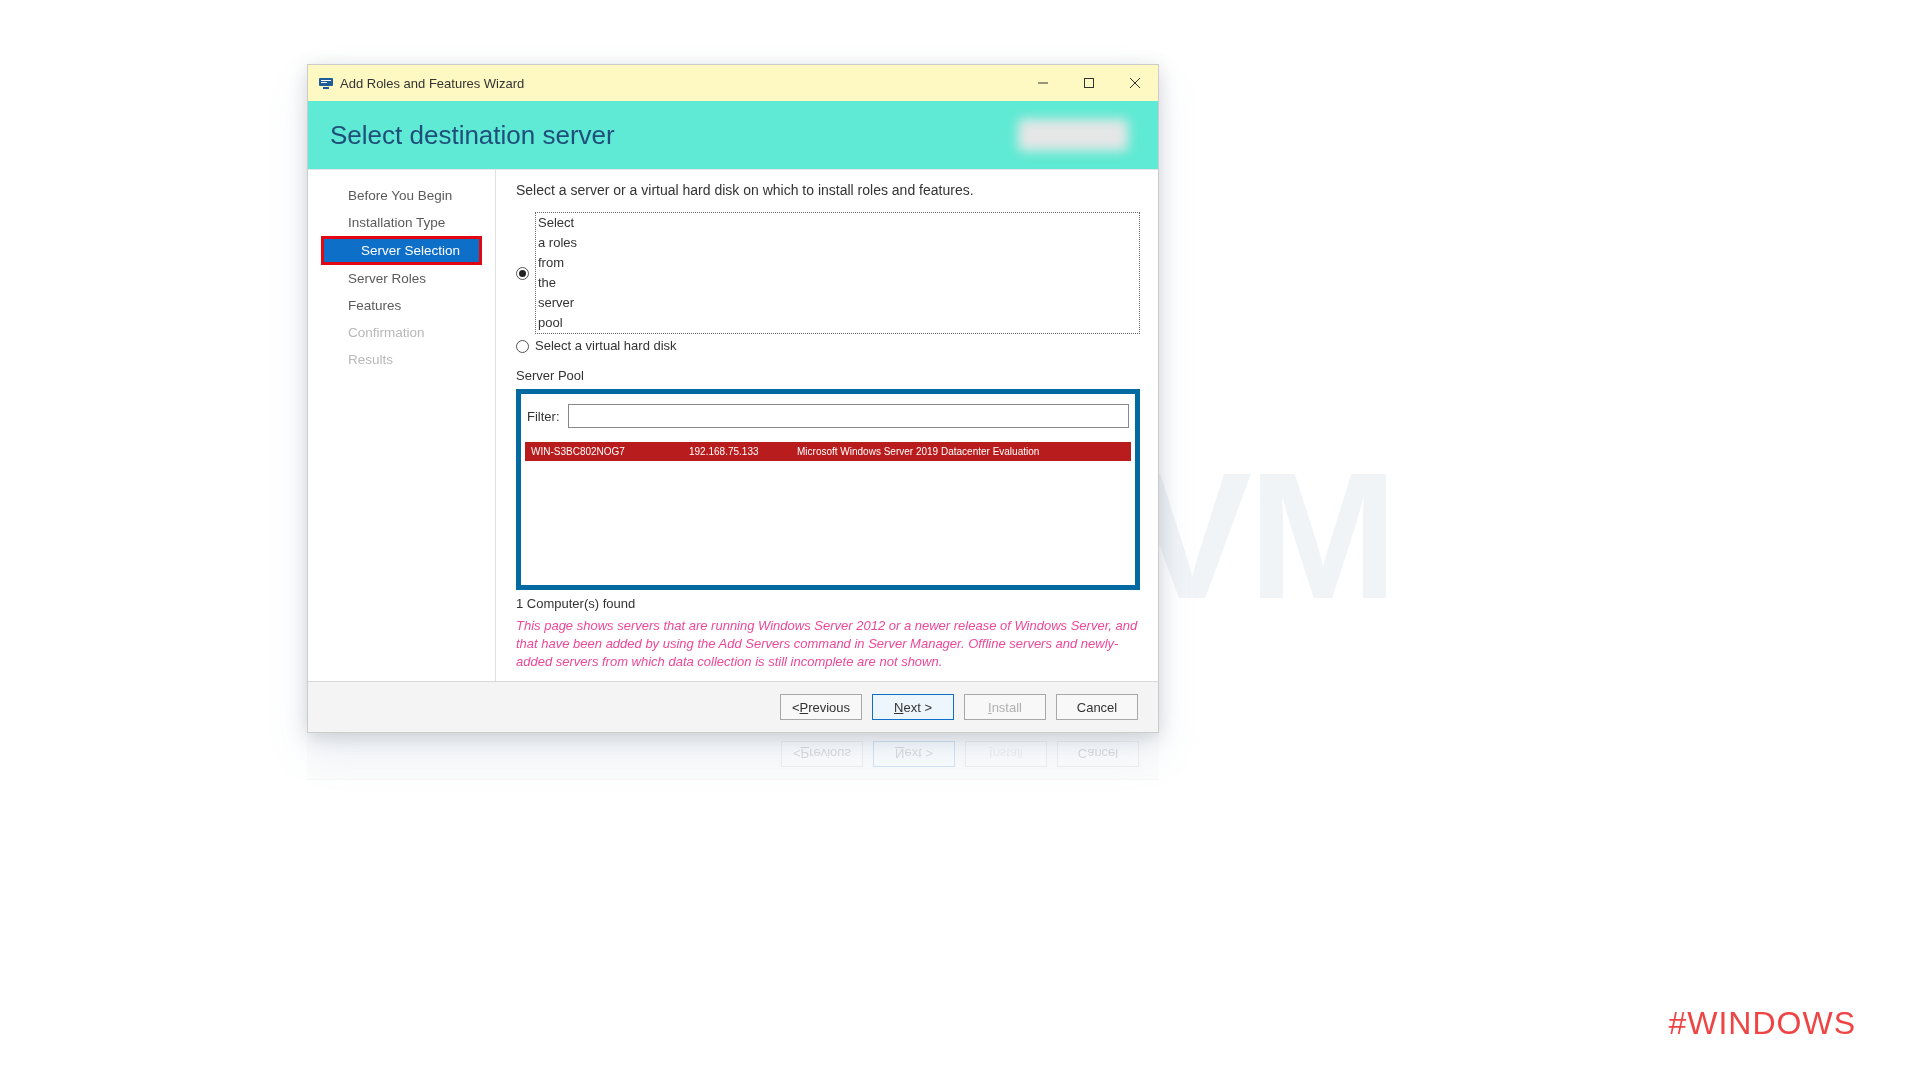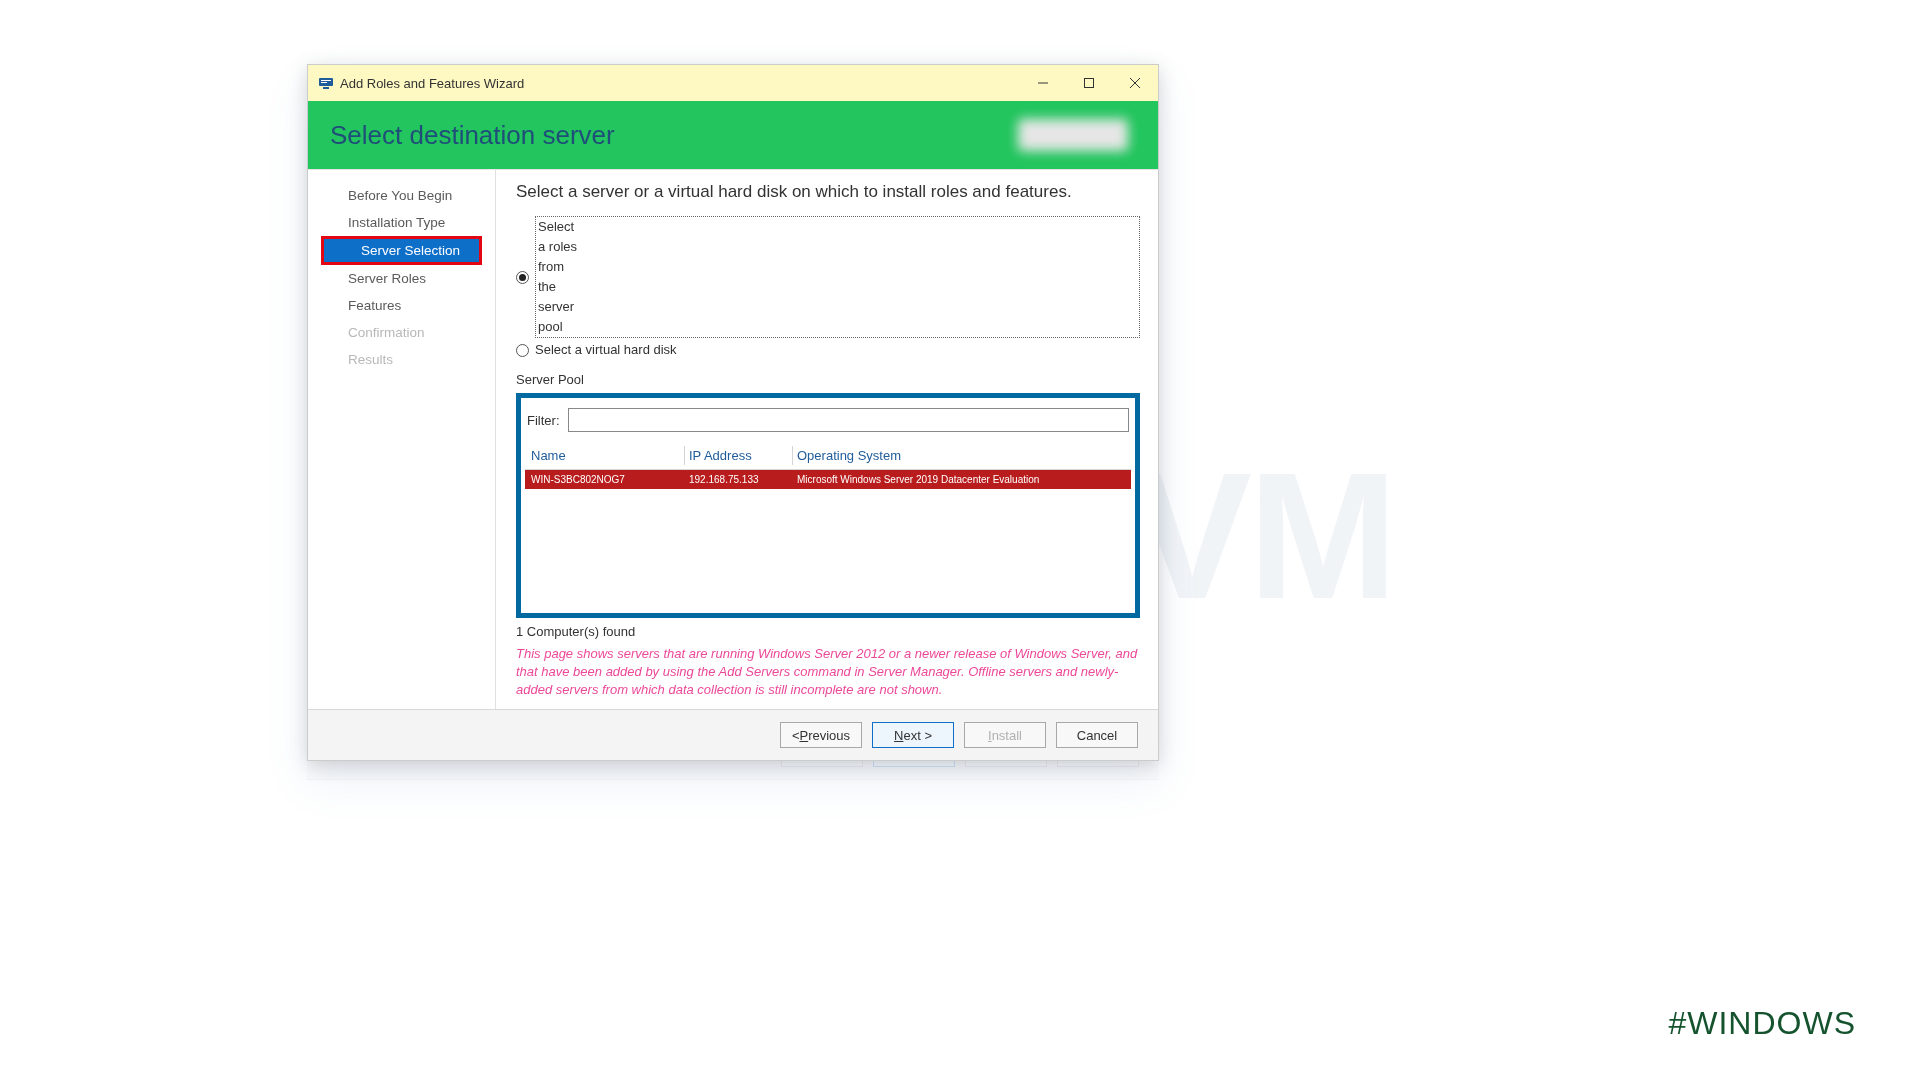--- a/index.html
+++ b/index.html
@@ -21,21 +21,21 @@
     color: rgba(200, 210, 225, 0.25);
     letter-spacing: -4px;
     z-index: 0;
     pointer-events: none;
   }
   .hashtag {
     position: absolute;
     bottom: 38px;
     right: 64px;
     font-size: 32px;
-    color: #14532d;
+    color: #ef4444;
     font-weight: 400;
     letter-spacing: 1px;
   }
   .window {
     position: absolute;
     top: 64px;
     left: 307px;
     width: 852px;
     background: #ffffff;
     border: 1px solid #cccccc;
@@ -73,21 +73,21 @@
     font-size: 14px;
     color: #333;
   }
   .win-btn svg { width: 10px; height: 10px; stroke: #333; fill: none; stroke-width: 1; }
   .header-area {
     display: flex;
     align-items: center;
     justify-content: space-between;
     padding: 18px 30px 18px 22px;
     border-bottom: 1px solid #e5e5e5;
-    background: #22c55e;
+    background: #5eead4;
   }
   .page-title {
     font-size: 26px;
     font-weight: 300;
     color: #1f4e79;
   }
   .blurred-label {
     width: 110px;
     height: 32px;
     background: #e6e6e6;
@@ -117,21 +117,21 @@
     border: 3px solid #e30613;
     padding: 3px 0 3px 37px;
     margin: 0 13px;
   }
   .content {
     flex: 1;
     padding: 12px 18px 10px 20px;
     font-size: 13px;
     color: #333;
   }
-  .instr { margin-bottom: 14px; font-size: 17px; color: #333; }
+  .instr { margin-bottom: 14px; font-size: 14px; color: #333; }
   .radio-group { margin-bottom: 12px; }
   .radio-row {
     display: flex;
     align-items: center;
     font-size: 13px;
     line-height: 20px;
     margin-bottom: 2px;
   }
   .radio-row.focused .radio-label-box {
     border: 1px dotted #666;
@@ -321,25 +321,20 @@
       </div>
 
       <div class="section-label">Server Pool</div>
 
       <div class="pool-box">
         <div class="filter-row">
           <span class="filter-label">Filter:</span>
           <input class="filter-input" value="" style="">
         </div>
         <div class="table">
-          <div class="thead">
-            <div class="th col-name">Name</div>
-            <div class="th col-ip">IP Address</div>
-            <div class="th col-os">Operating System</div>
-          </div>
           <div class="trow">
             <div class="td col-name">WIN-S3BC802NOG7</div>
             <div class="td col-ip">192.168.75.133</div>
             <div class="td col-os">Microsoft Windows Server 2019 Datacenter Evaluation</div>
           </div>
           <div class="list-body"></div>
         </div>
       </div>
 
       <div class="found-label">1 Computer(s) found</div>

